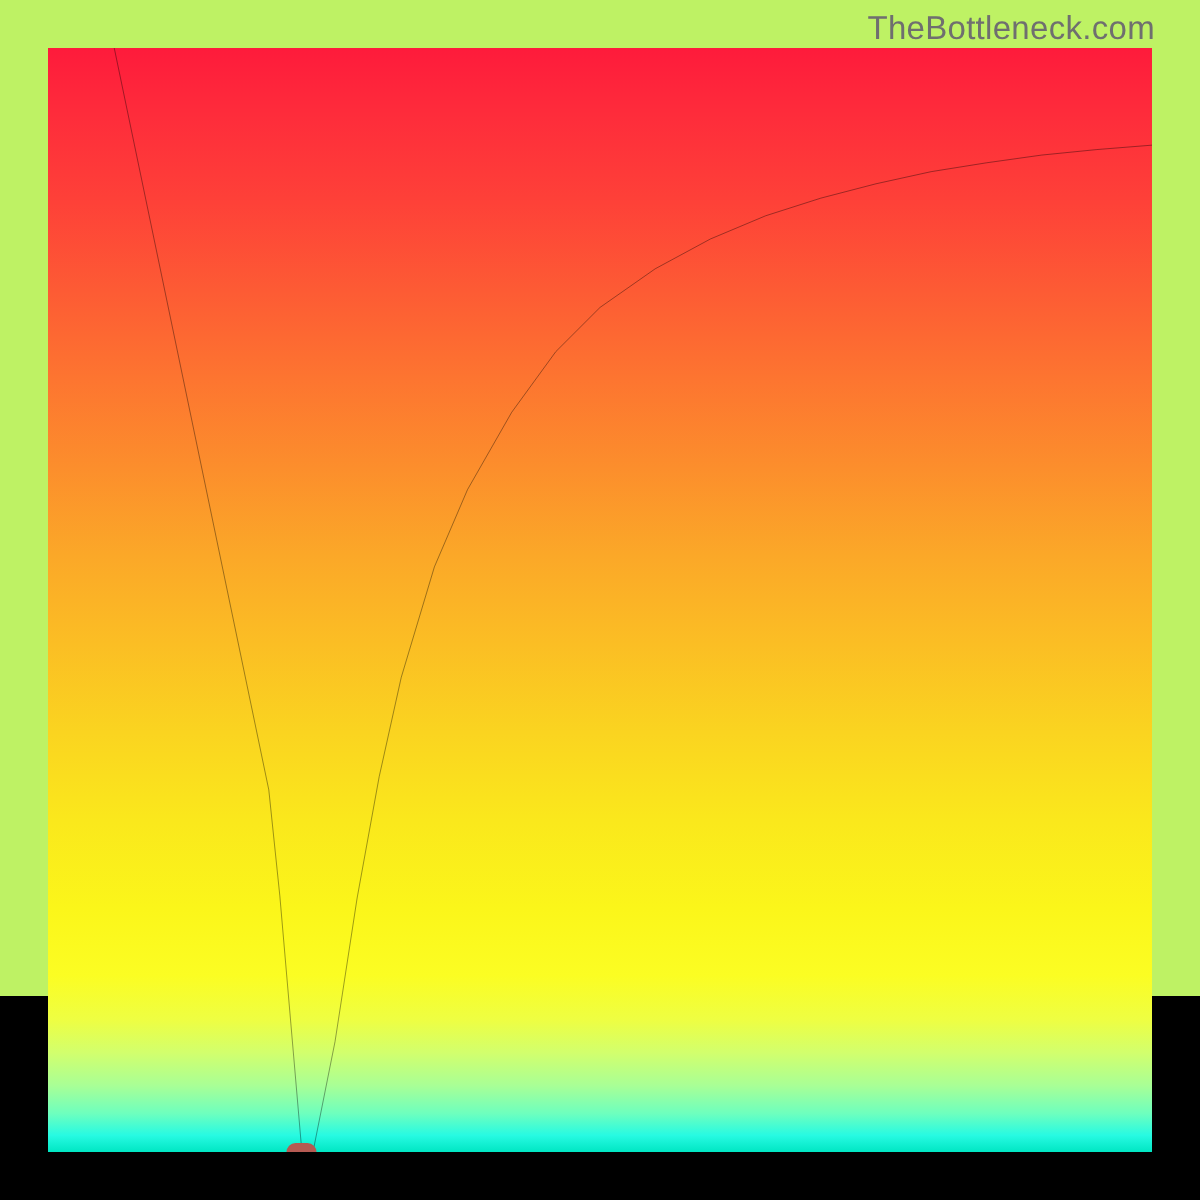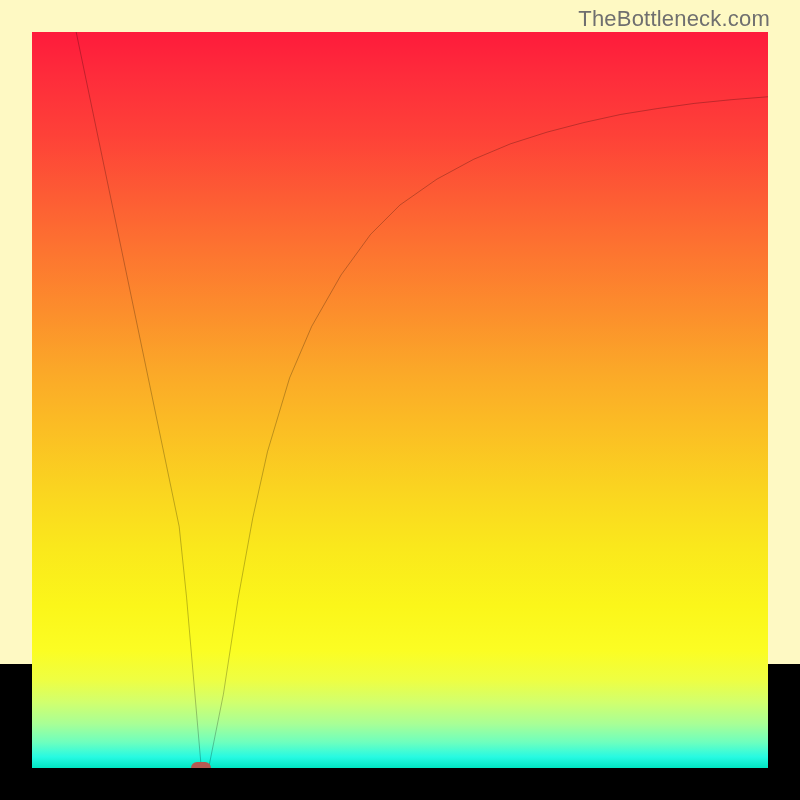--- a/index.html
+++ b/index.html
@@ -7,21 +7,21 @@
     padding: 0;
     width: 800px;
     height: 800px;
     background: #000;
     font-family: Arial, Helvetica, sans-serif;
   }
   .stage {
     position: relative;
     width: 800px;
     height: 664px;
-    background: #fef9c3;
+    background: #bef264;
   }
   .plot {
     position: absolute;
     left: 32px;
     top: 32px;
     width: 736px;
     height: 736px;
     overflow: hidden;
   }
   .gradient {

